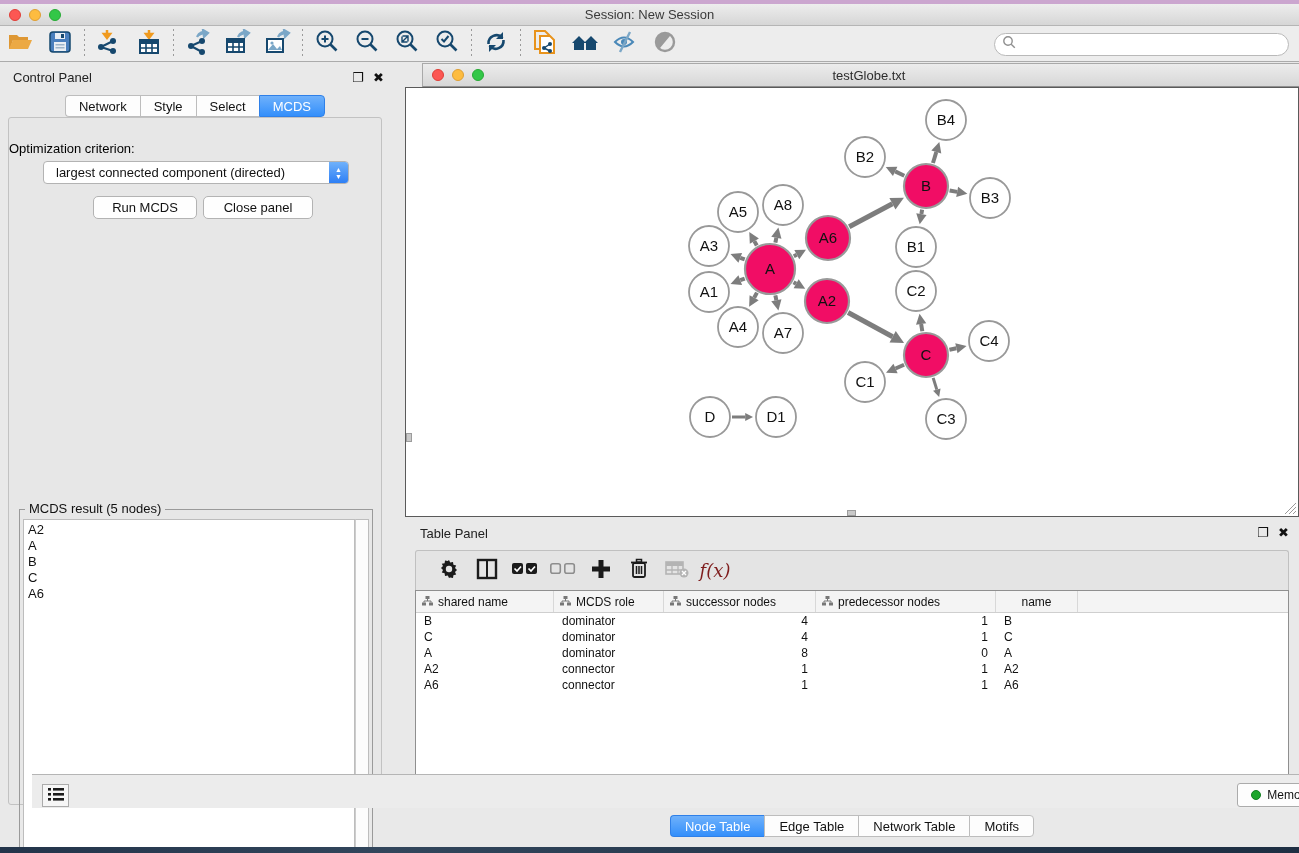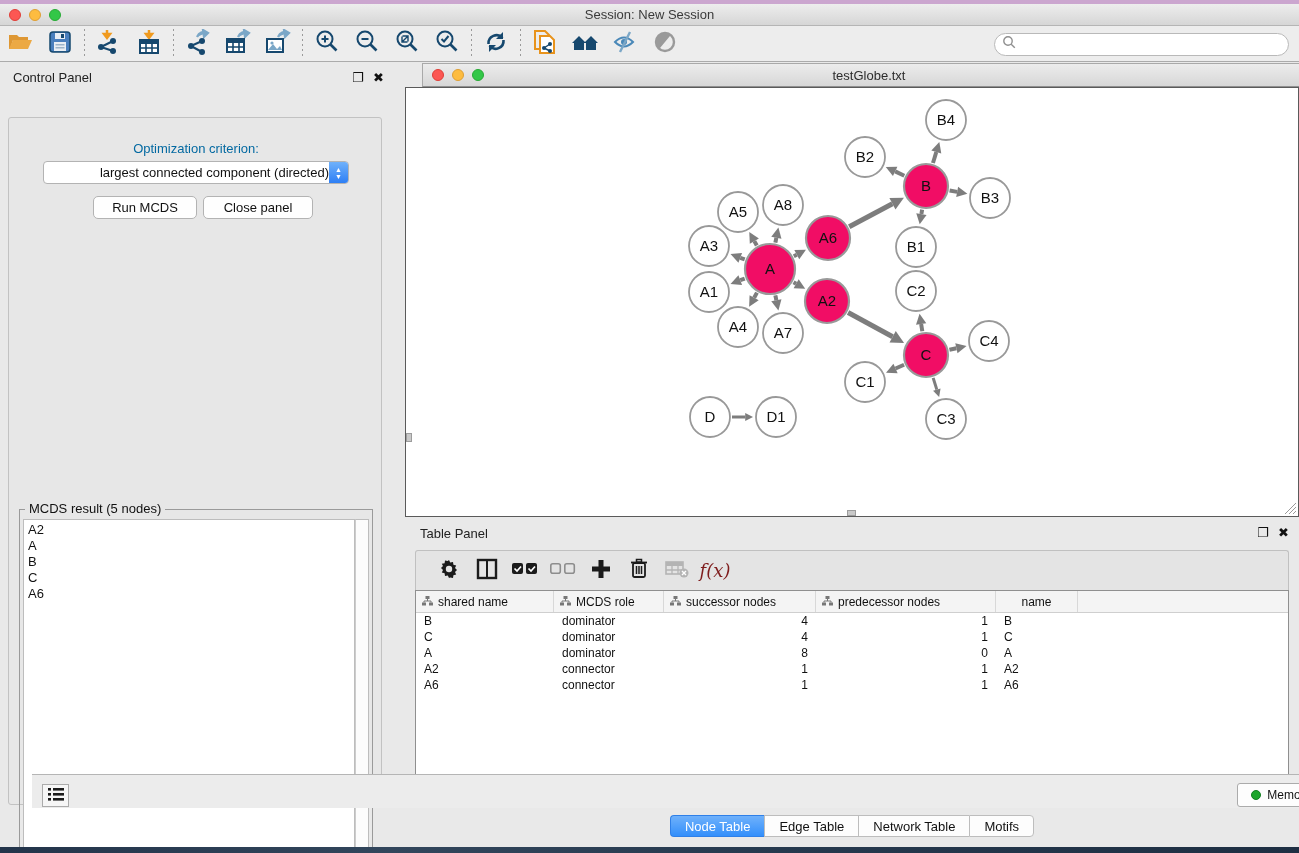--- a/index.html
+++ b/index.html
@@ -38,24 +38,24 @@
   .panel-ctrl { position:absolute; top:8px; font-size:13px; color:#111; }
   #cp-float { right:26px; } #cp-close { right:6px; }
   #cp-tabs { position:absolute; left:0; top:33px; width:390px; display:flex; justify-content:center; }
   .cp-tab { height:22px; padding:0 13px; font-size:13px; background:#fdfdfd; color:#111;
     border:1px solid #bdbdbd; border-right:none; display:flex; align-items:center; }
   .cp-tab:first-child { border-radius:4px 0 0 4px; }
   .cp-tab:last-child { border-right:1px solid #bdbdbd; border-radius:0 4px 4px 0; }
   .cp-tab.active { background:linear-gradient(#6fb1fb,#338ffb); color:#fff; border-color:#2f80e8; }
   #cp-frame { position:absolute; left:8px; top:55px; width:374px; height:688px;
     border:1px solid #c2c2c2; border-radius:3px; background:#e7e7e7; }
-  #opt-label { position:absolute; left:0; top:23px; width:374px; text-align:center; font-size:13px; color:#0369a1; }
+  #opt-label { position:absolute; left:0; top:23px; width:374px; font-size:13px; color:#000000; }
   #criterion { position:absolute; left:34px; top:43px; width:306px; height:23px; background:#fff;
     border:1px solid #b3b3b3; border-radius:4px; display:flex; align-items:center; }
-  #criterion .val { flex:1; font-size:13px; padding-left:20px; color:#111; white-space:nowrap;text-align:right; }
+  #criterion .val { flex:1; font-size:13px; padding-left:12px; color:#111; white-space:nowrap; }
   #criterion .stepper { width:19px; height:21px; border-radius:0 3px 3px 0;
     background:linear-gradient(#6fb1fb,#2e7ff5); color:#fff; font-size:7px; line-height:7px;
     display:flex; flex-direction:column; align-items:center; justify-content:center; }
   .pbtn { position:absolute; height:23px; background:#fefefe; border:1px solid #b3b3b3;
     border-radius:5px; font-size:13px; color:#111; display:flex; align-items:center; justify-content:center; }
   #run-btn { left:84px; top:78px; width:104px; }
   #closep-btn { left:194px; top:78px; width:110px; }
 
   #mcds-box { position:absolute; left:10px; top:391px; width:354px; height:343px; }
   #mcds-legend { position:absolute; left:6px; top:-8px; background:#e7e7e7; padding:0 4px;
@@ -265,20 +265,26 @@
     <input value="" style="">
   </div>
 </div>
 
 <div id="control-panel" class="abs">
   <div id="cp-header">
     <span class="ptitle">Control Panel</span>
   </div>
   <span class="panel-ctrl" id="cp-float">❐</span>
   <span class="panel-ctrl" id="cp-close">✖</span>
+  <div id="cp-tabs">
+      <div class="cp-tab">Network</div>
+      <div class="cp-tab">Style</div>
+      <div class="cp-tab">Select</div>
+      <div class="cp-tab active">MCDS</div>
+    </div>
   <div id="cp-frame">
     <div id="opt-label">Optimization criterion:</div>
     <div id="criterion">
       <span class="val">largest connected component (directed)</span>
       <span class="stepper">
           <span>▲</span>
           <span>▼</span>
         </span>
     </div>
     <div class="pbtn" id="run-btn">Run MCDS</div>

